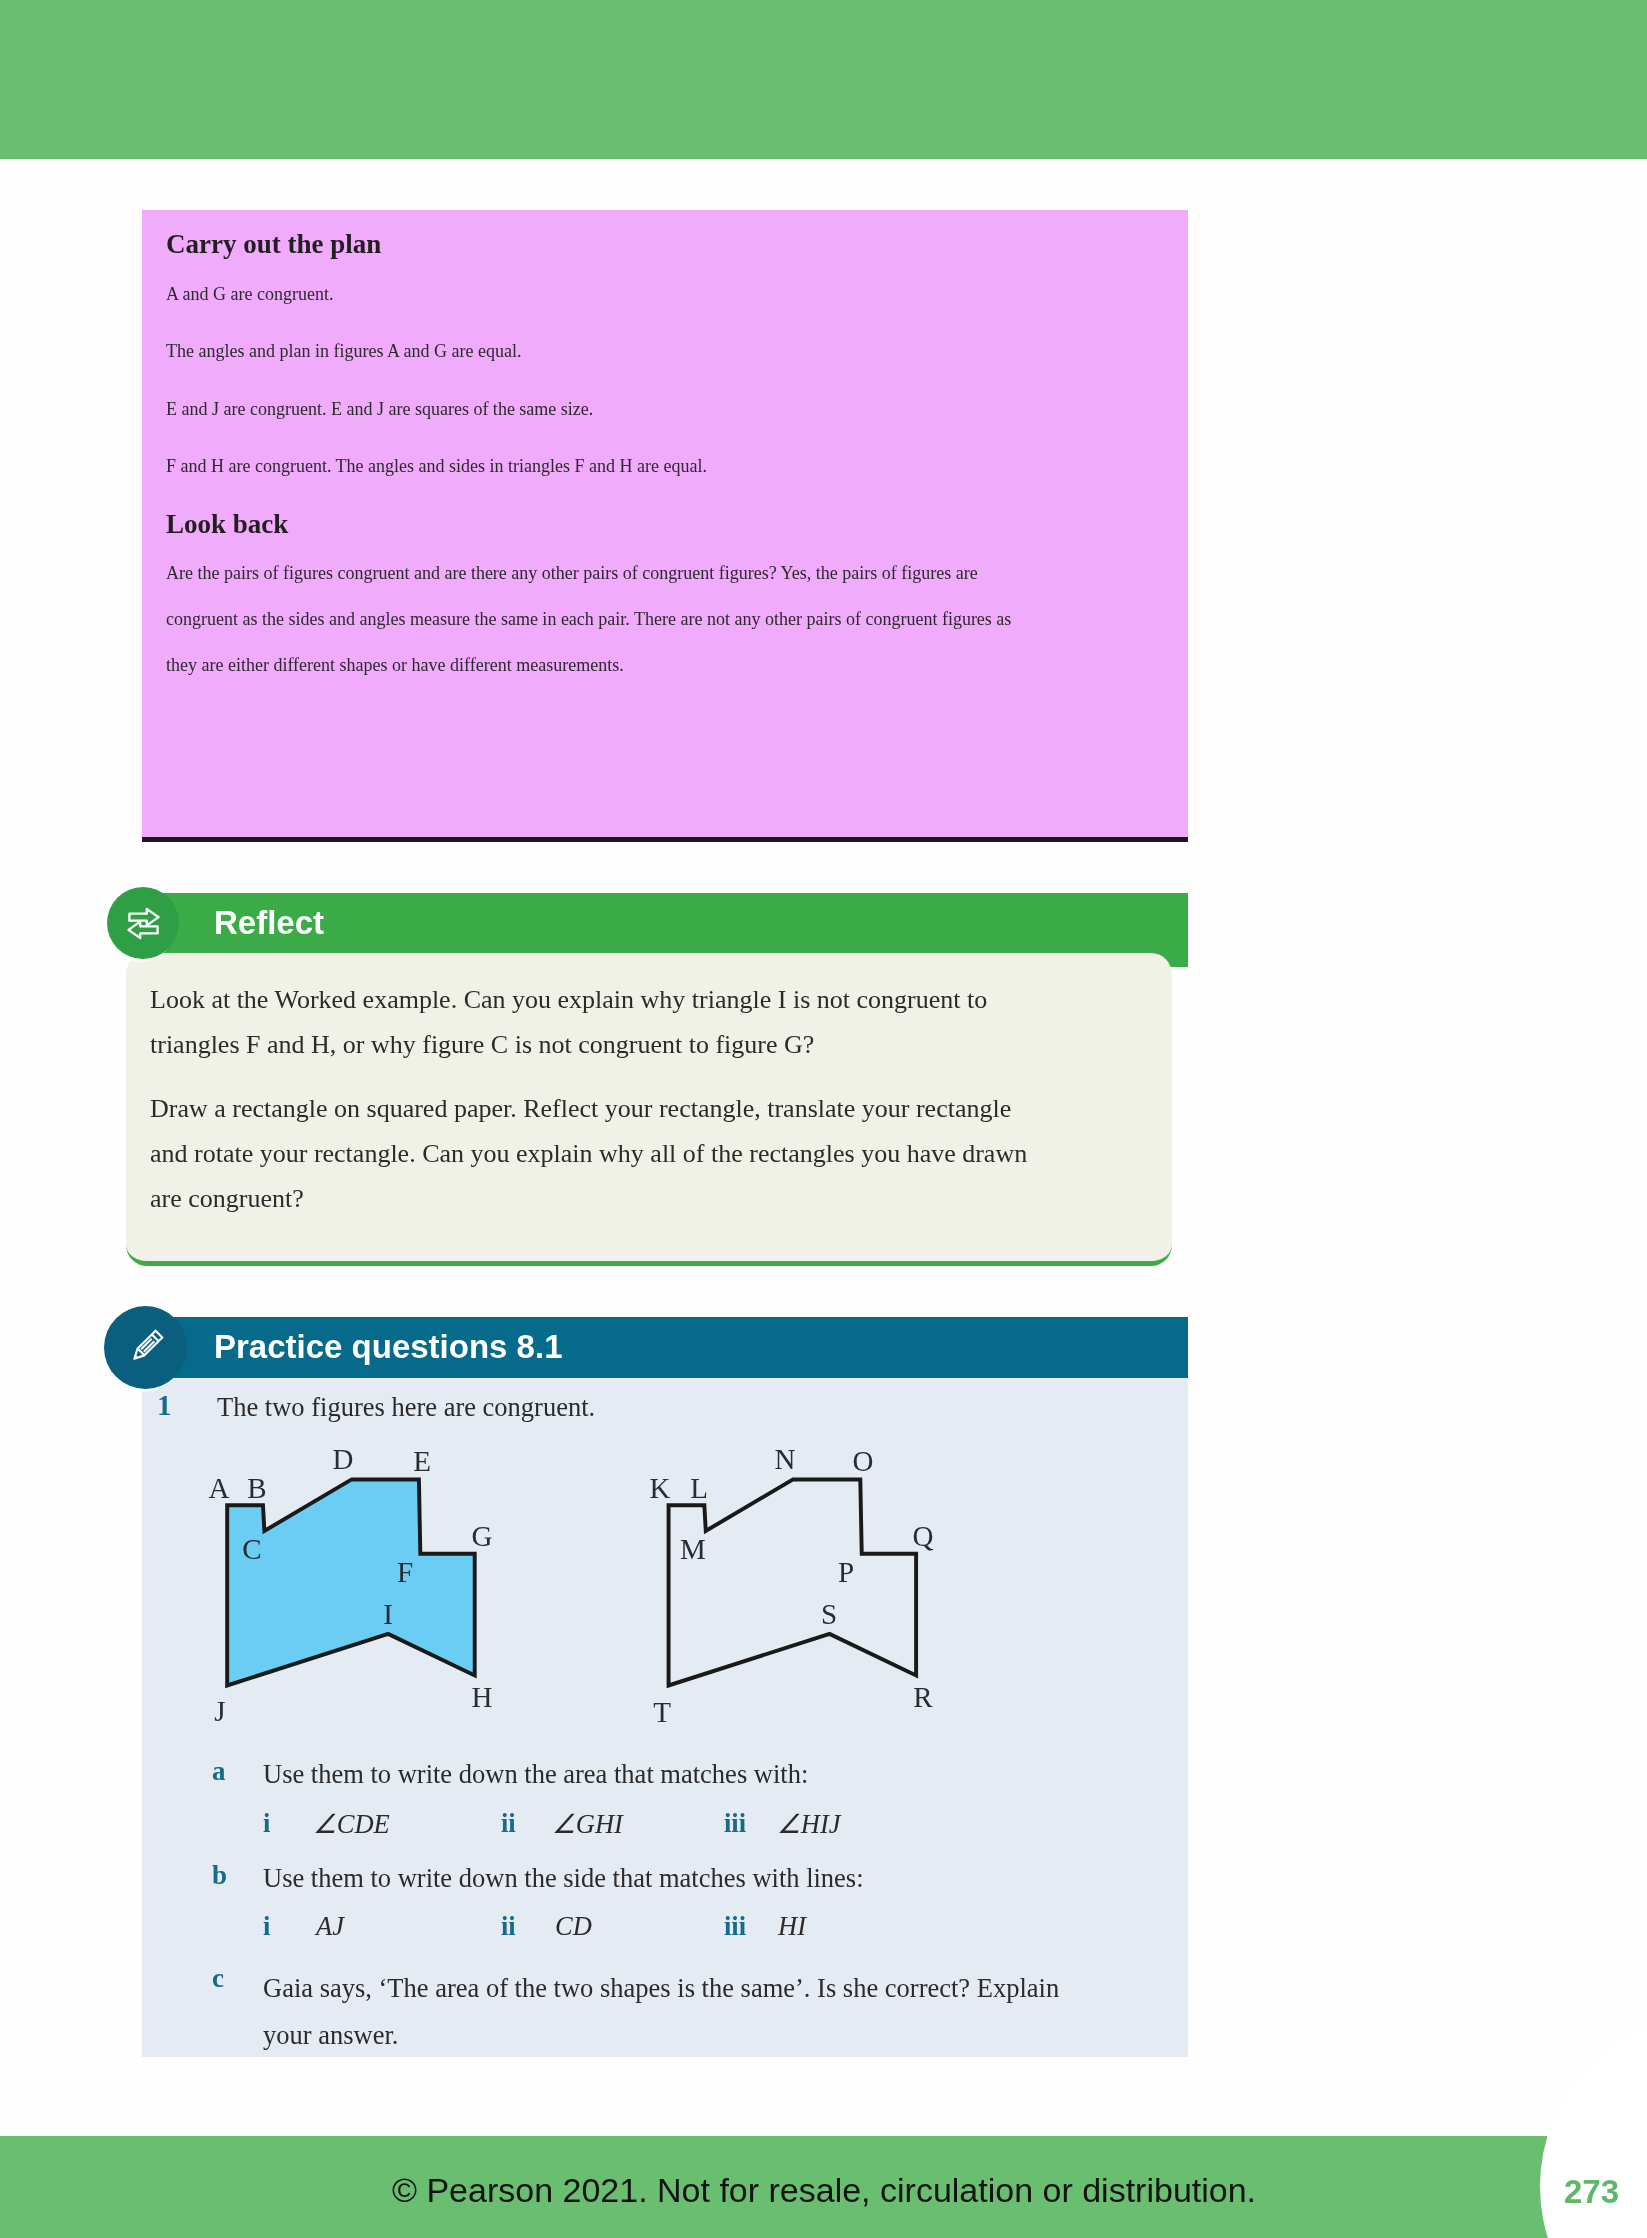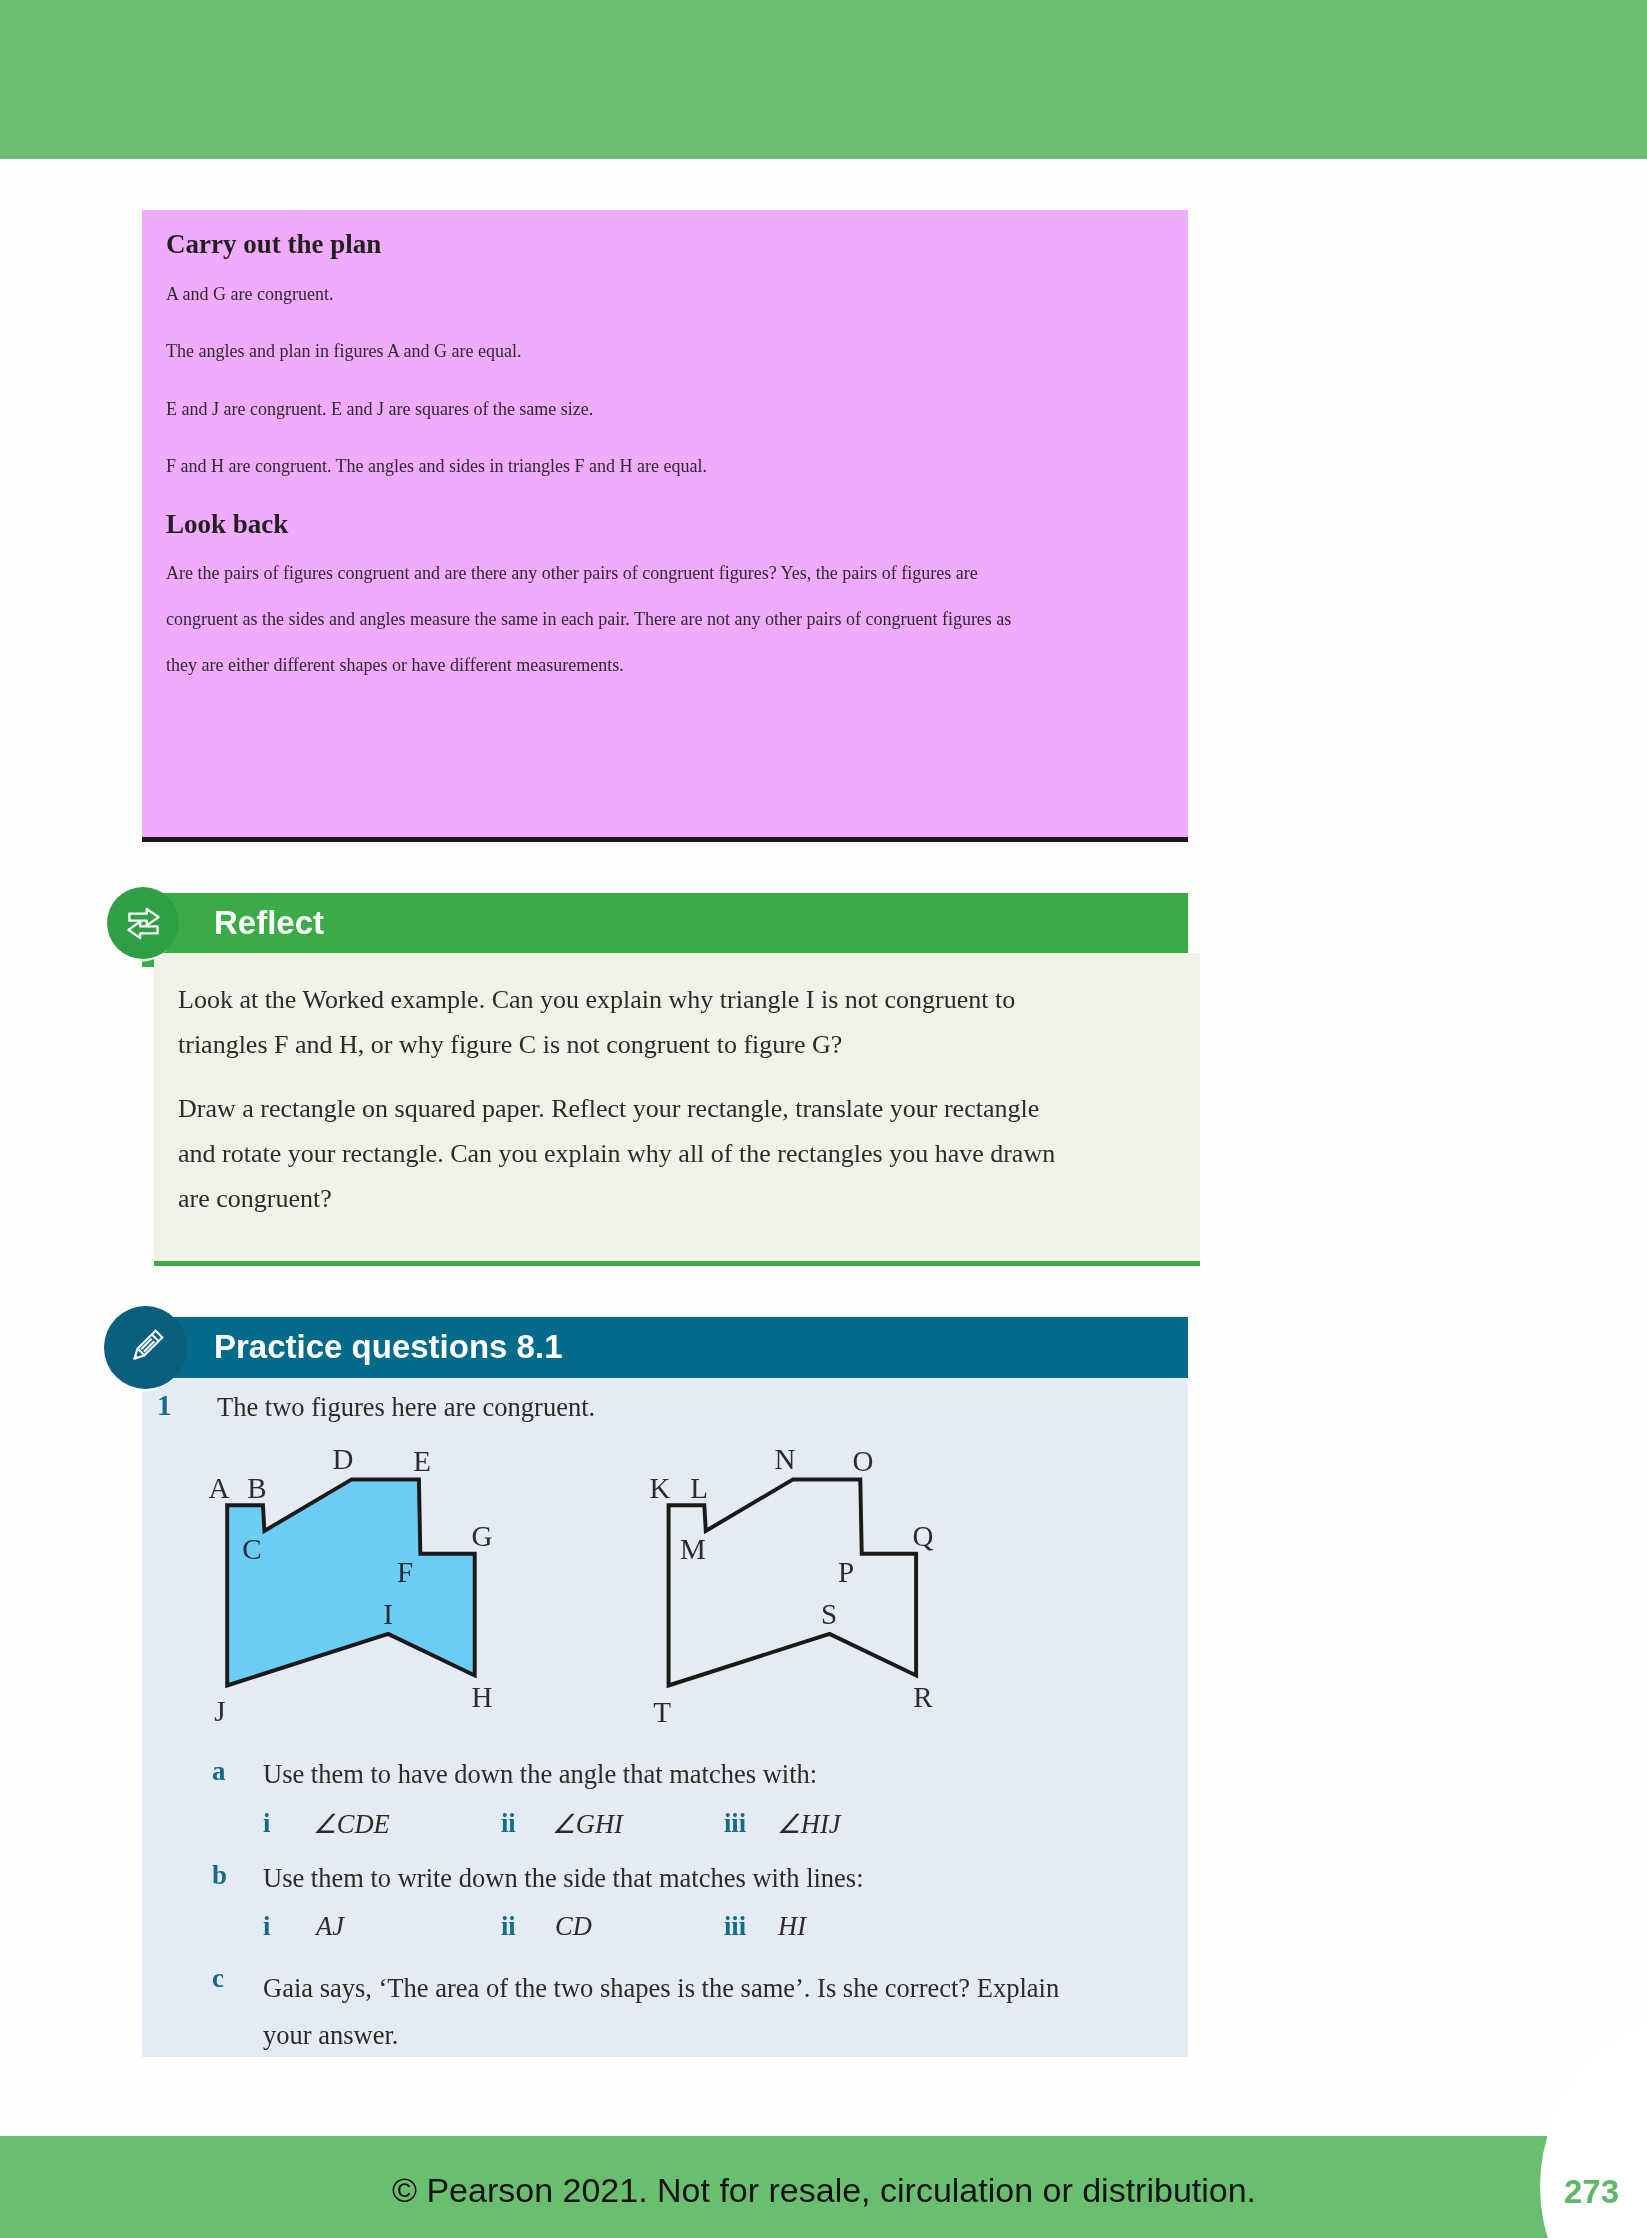--- a/index.html
+++ b/index.html
@@ -26,22 +26,22 @@
   .bar{position:absolute;left:142px;width:1046px;height:74px;line-height:60px;box-sizing:border-box;
        padding-left:72px;font-family:"Liberation Sans",sans-serif;font-weight:bold;
        font-size:33px;color:#ffffff;}
   .reflect-bar{top:893px;background:#3bab47;}
   .practice-bar{top:1317px;background:#066a8a;}
   .badge{position:absolute;border-radius:50%;display:flex;align-items:center;justify-content:center;
          box-shadow:-2.9px 2.9px 0 rgba(255,255,255,0.85);z-index:2;}
   .badge-reflect{left:107px;top:887px;width:72px;height:72px;background:#2e9f44;}
   .badge-practice{left:104px;top:1306px;width:83px;height:83px;background:#095f7d;}
 
-  .reflect-body{position:absolute;left:154px;top:953px;width:1046px;height:313px;box-sizing:border-box;
-                background:#f0f2e7;border-bottom:5px solid #3bab47;padding:24px 29px 0 24px;}
+  .reflect-body{position:absolute;left:126px;top:953px;width:1046px;height:313px;box-sizing:border-box;
+                background:#f0f2e7;border-bottom:5px solid #3bab47;padding:24px 29px 0 24px;border-radius:21px;}
   .reflect-body p{font-size:26px;line-height:45px;margin:0 0 18.6px 0;width:880px;}
 
   .practice-body{position:absolute;left:142px;top:1378px;width:1046px;height:679px;background:#e4ebf2;}
 
   
   .abs{position:absolute;z-index:1;}
   .q-number{font-size:29px;font-weight:bold;color:#156b88;}
   .q-text{font-size:26.5px;color:#2d2a2b;}
   .part-label{font-size:27px;font-weight:bold;color:#156b88;}
   .item-label{font-size:26.5px;font-weight:bold;color:#156b88;}
@@ -124,21 +124,21 @@
       <span class="vlabel" style="left: 785px; top: 1459px;">N</span>
       <span class="vlabel" style="left: 863px; top: 1461px;">O</span>
       <span class="vlabel" style="left: 846px; top: 1572px;">P</span>
       <span class="vlabel" style="left: 923px; top: 1536px;">Q</span>
       <span class="vlabel" style="left: 829px; top: 1614px;">S</span>
       <span class="vlabel" style="left: 662px; top: 1712px;">T</span>
       <span class="vlabel" style="left: 923px; top: 1697px;">R</span>
     </div>
 
   <span class="abs part-label" style="left:212px;top:1756px;">a</span>
-  <span class="abs q-text" style="left:263px;top:1759px;">Use them to have down the angle that matches with:</span>
+  <span class="abs q-text" style="left:263px;top:1759px;">Use them to write down the area that matches with:</span>
   <span class="abs item-label" style="left:263px;top:1808px;">i</span>
   <span class="abs item-text" style="left:313px;top:1808px;">∠CDE</span>
   <span class="abs item-label" style="left:501px;top:1808px;">ii</span>
   <span class="abs item-text" style="left:552px;top:1808px;">∠GHI</span>
   <span class="abs item-label" style="left:724px;top:1808px;">iii</span>
   <span class="abs item-text" style="left:777px;top:1808px;">∠HIJ</span>
 
   <span class="abs part-label" style="left:212px;top:1860px;">b</span>
   <span class="abs q-text" style="left:263px;top:1863px;">Use them to write down the side that matches with lines:</span>
   <span class="abs item-label" style="left:263px;top:1911px;">i</span>

